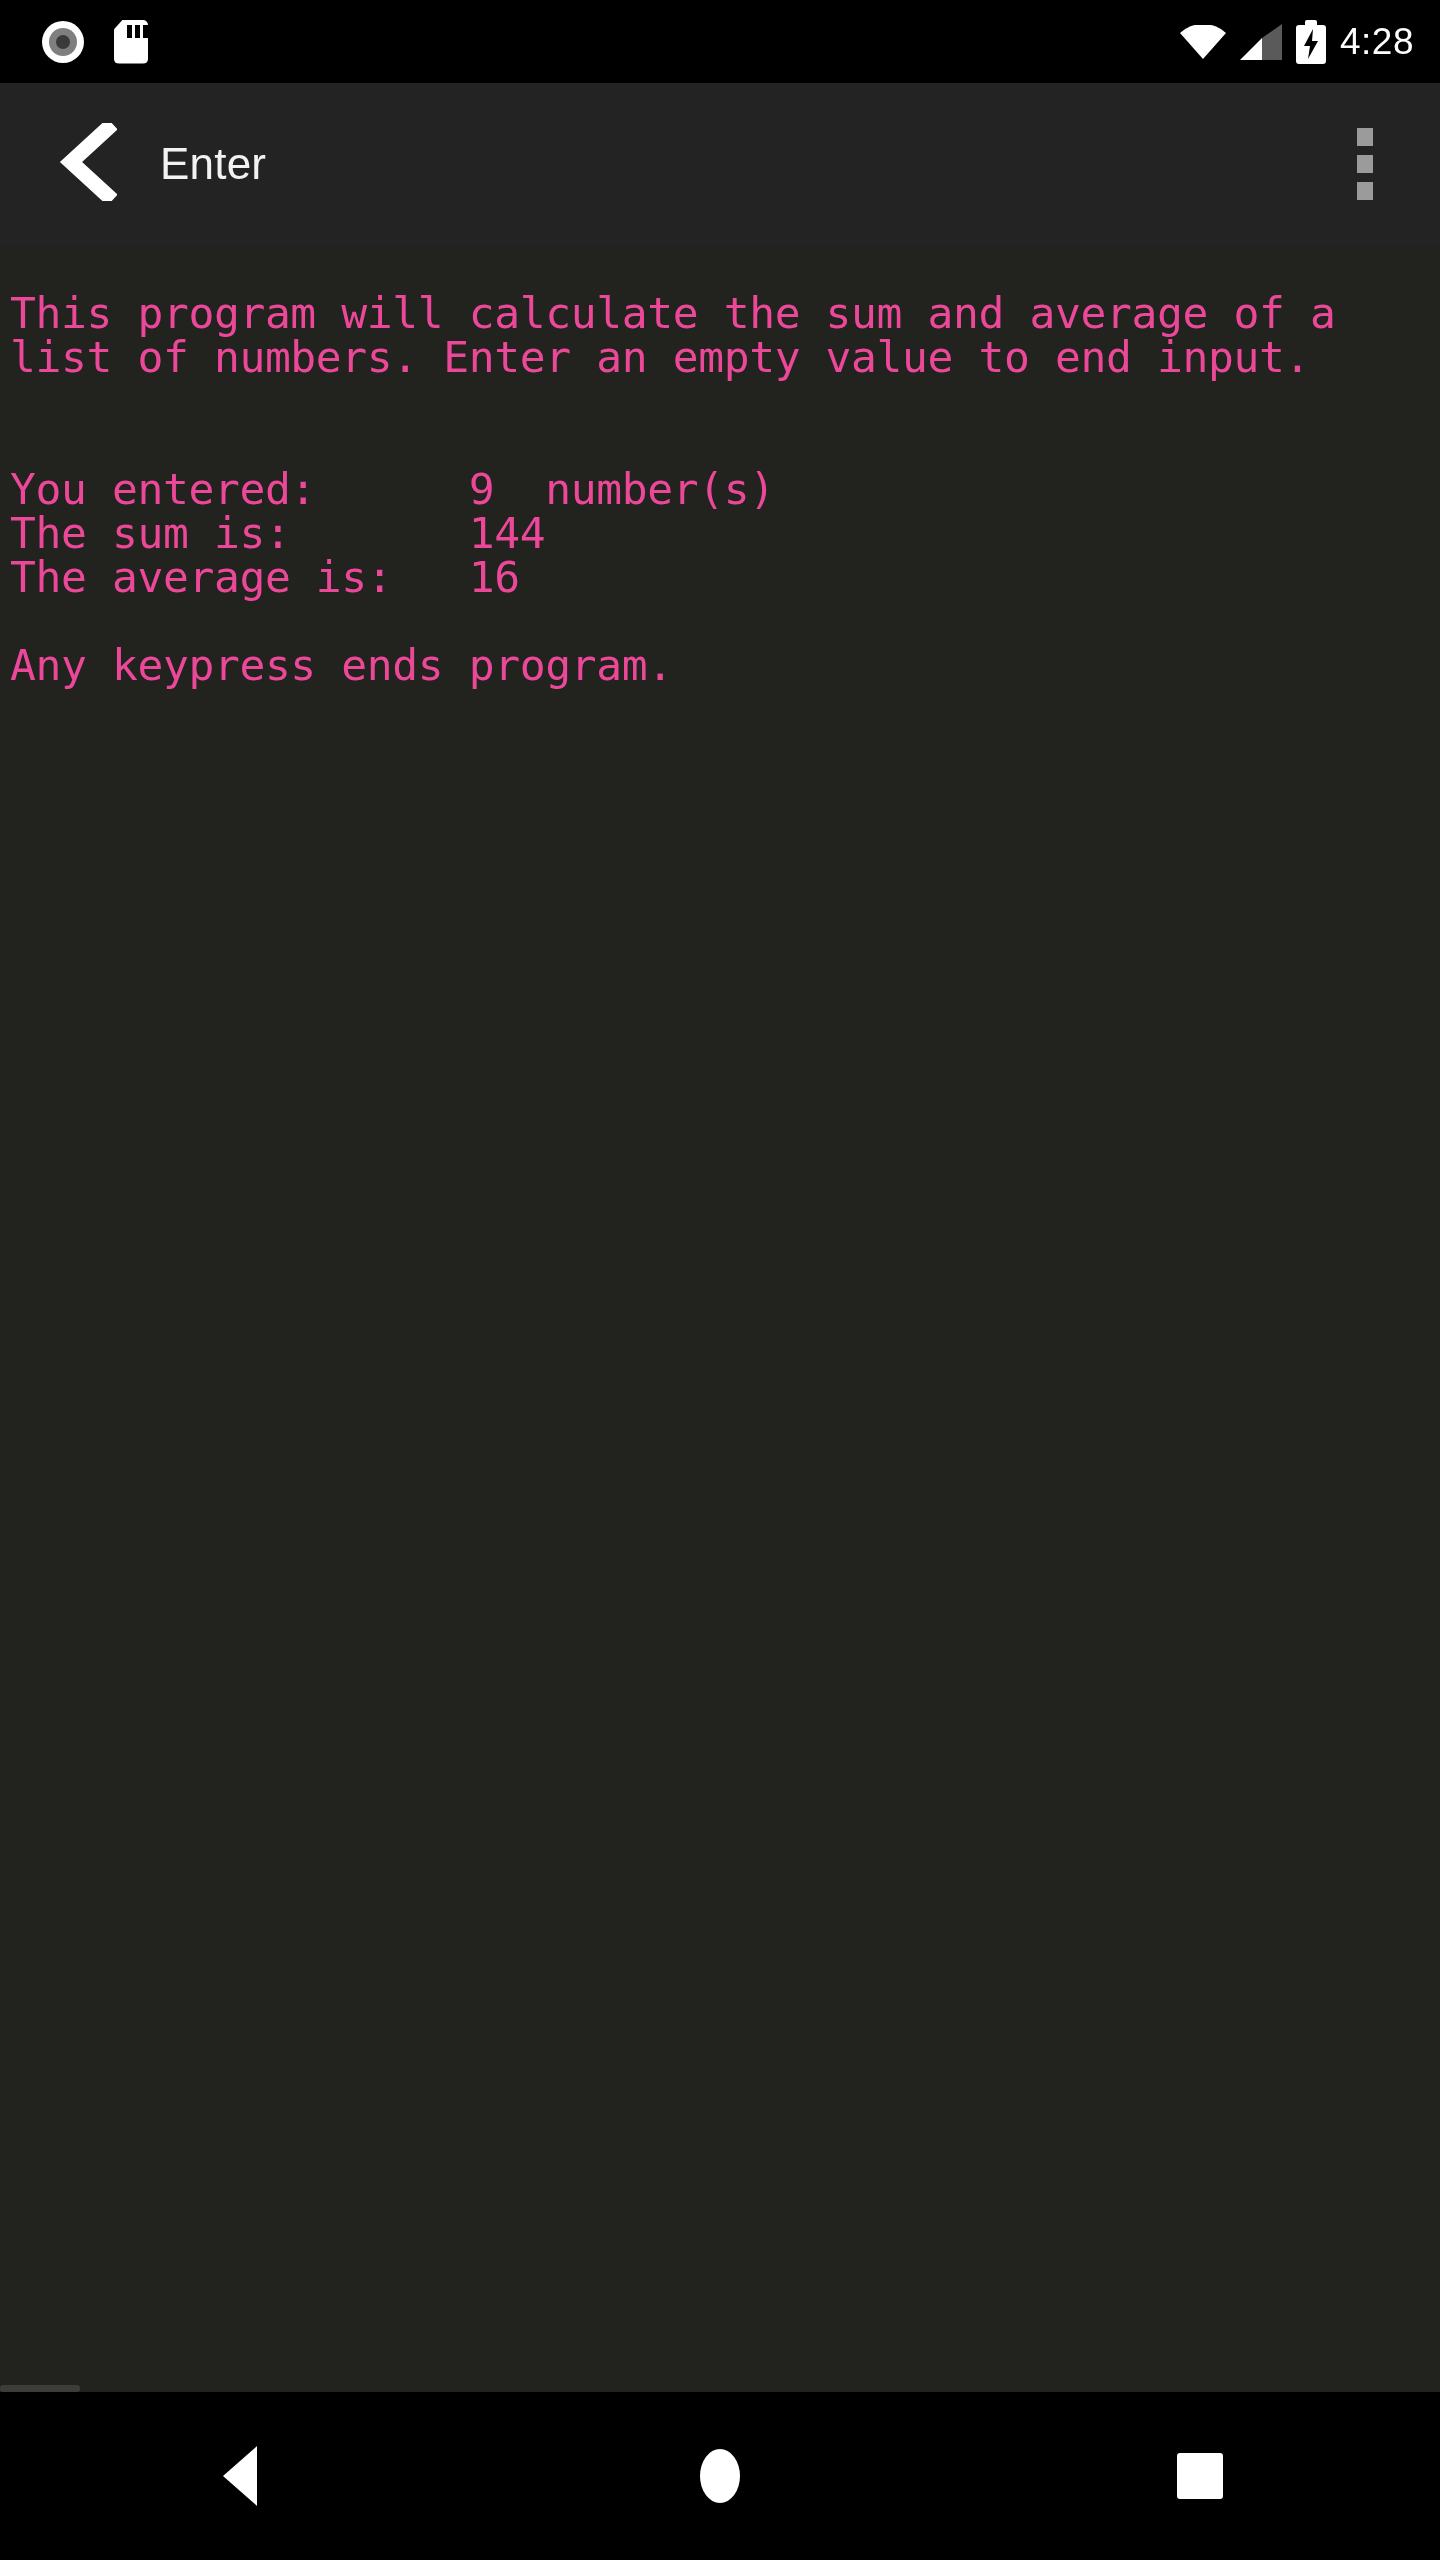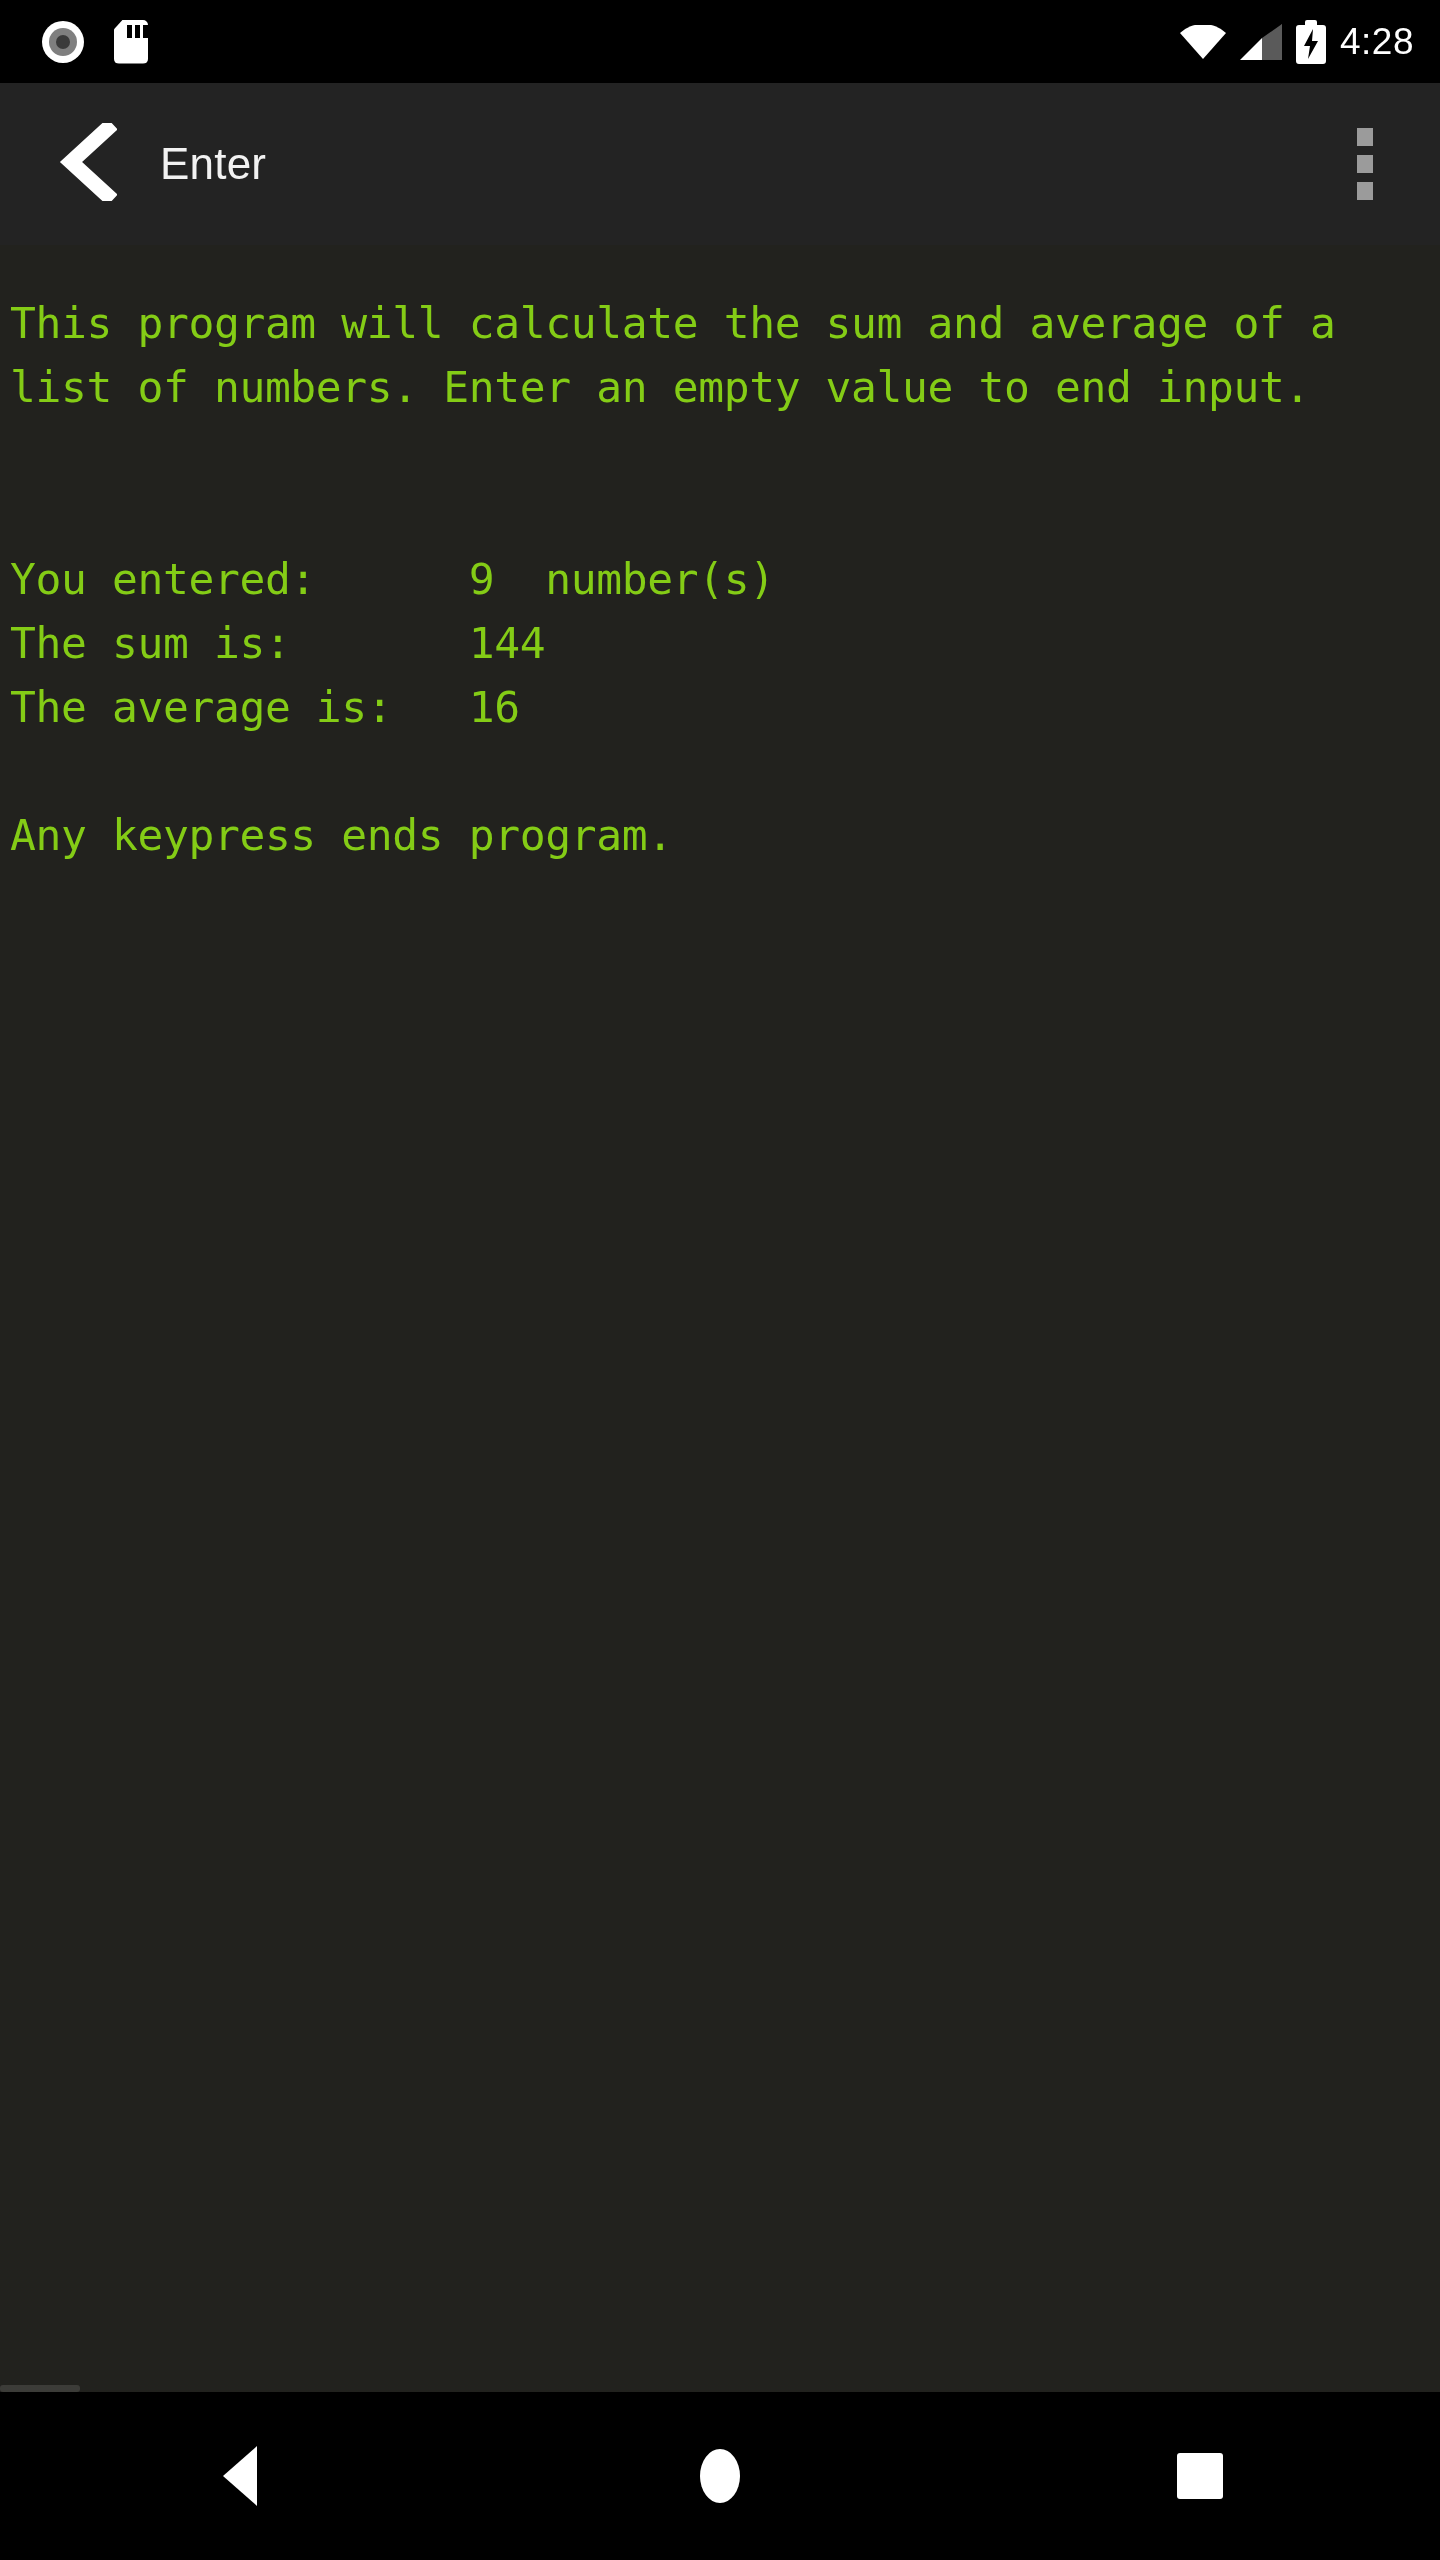--- a/index.html
+++ b/index.html
@@ -81,24 +81,24 @@
 
   
   .terminal{
     position:absolute; top:245px; left:0;
     width:1440px; height:2147px;
     background:#22221e;
     overflow:hidden;
   }
   .term-text{
     position:absolute; top:46px; left:10px;
-    color:#84cc16;
+    color:#ec4899;
     font-family:"DejaVu Sans Mono", monospace;
     font-size:43px;
-    line-height:64px;
+    line-height:44px;
     white-space:pre;
     letter-spacing:-0.4px;
   }
   .scroll-h{
     position:absolute; left:0; bottom:0;
     width:80px; height:7px; background:#3c3c38;
     border-radius:3px;
   }
 
   

